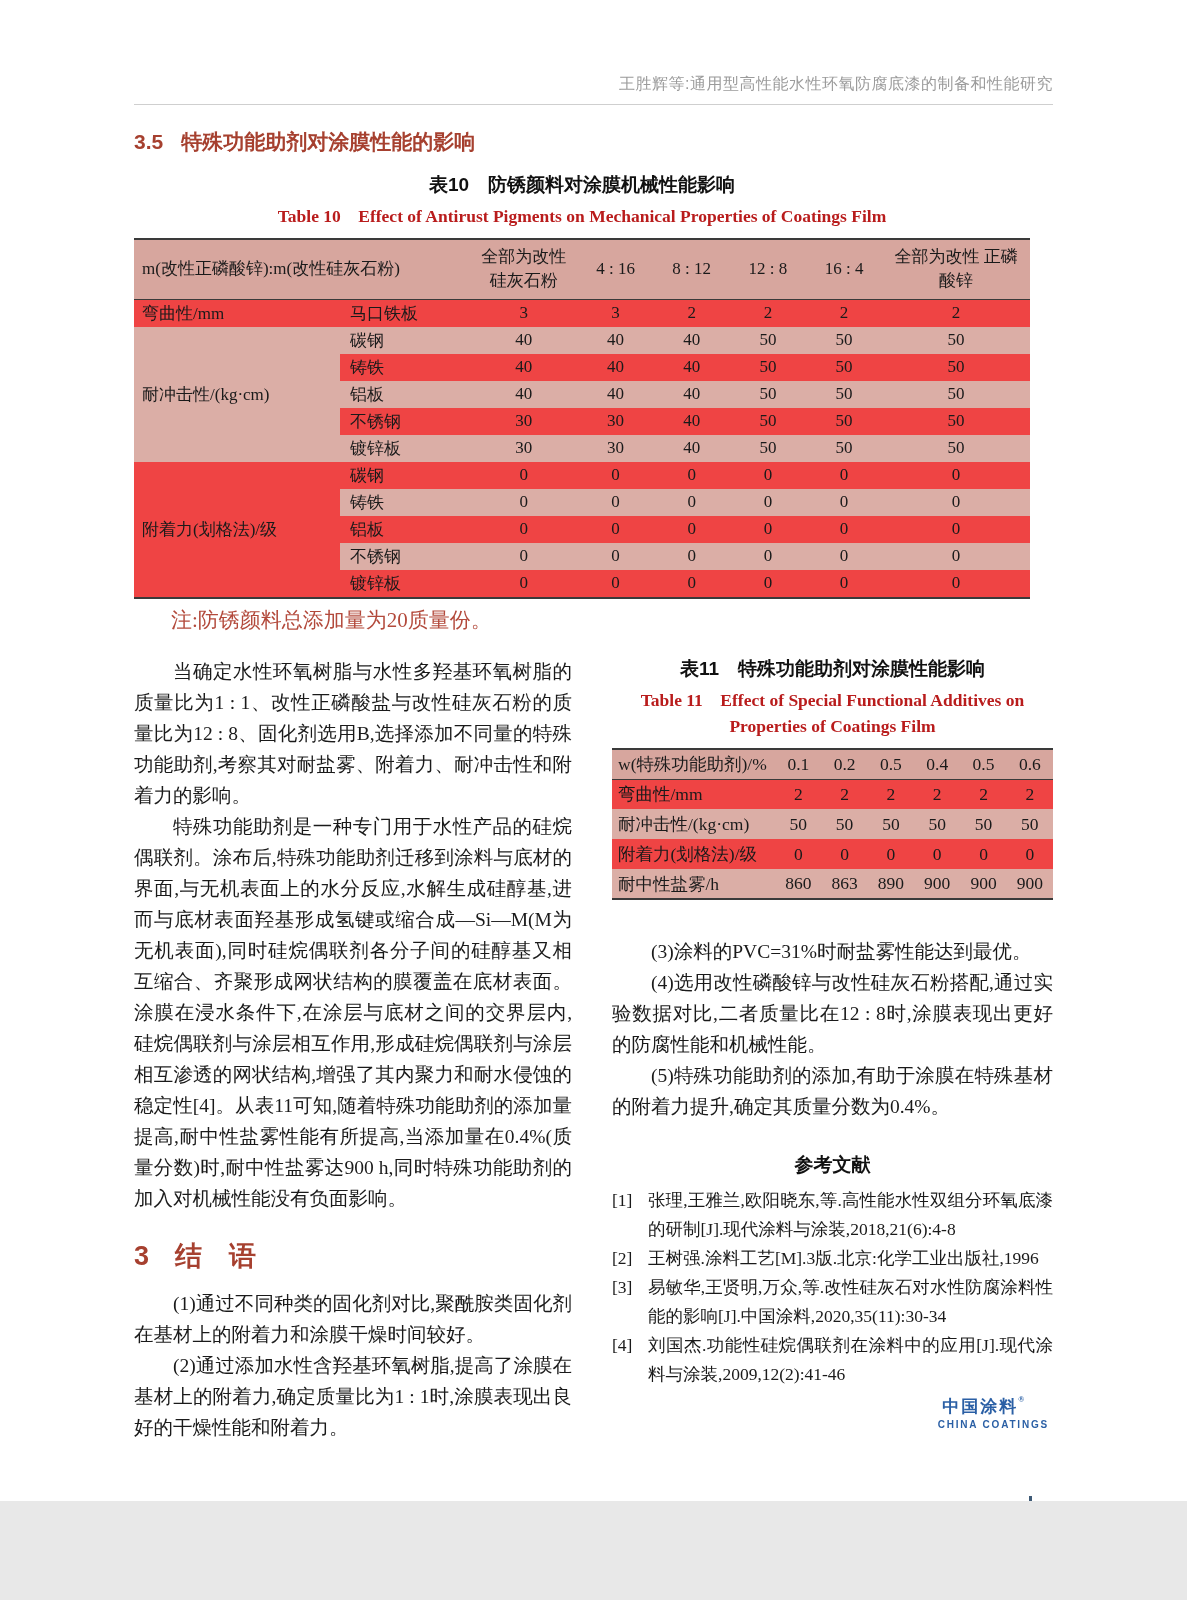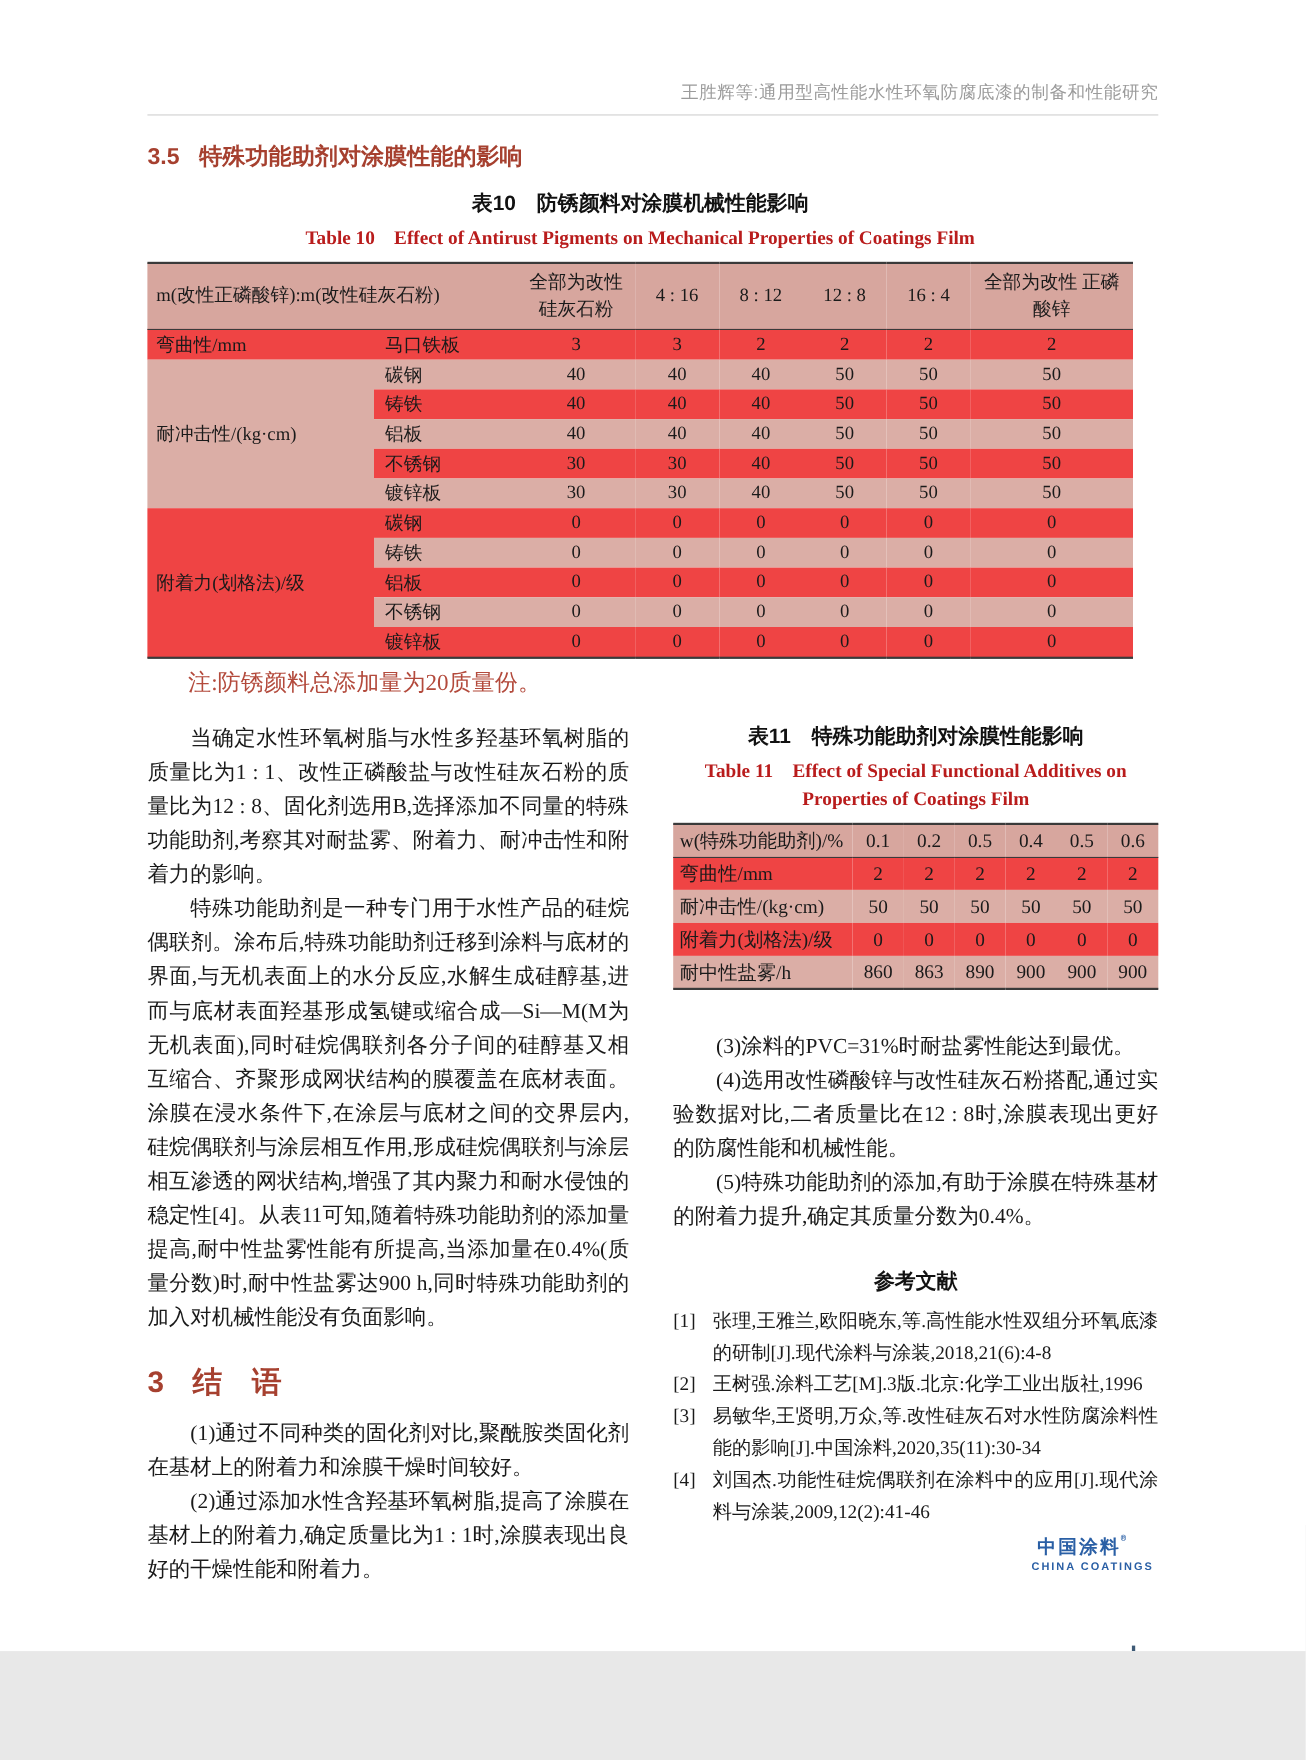--- a/index.html
+++ b/index.html
@@ -48,21 +48,21 @@
 
   .rp-block { margin-top:36px; }
   .refs-heading { margin-top:30px; text-align:center; font-family:"Liberation Sans","DejaVu Sans",sans-serif;
                   font-weight:bold; font-size:19px; color:#111; margin-bottom:8px; }
   .ref-item { display:flex; font-size:17.5px; line-height:29px; color:#1a1a1a; }
   .ref-num { flex:none; width:36px; }
   .ref-text { flex:1; text-align:justify; }
 
   .logo { margin-top:6px; display:flex; justify-content:flex-end; padding-right:4px; }
   .logo-inner { text-align:center; color:#2a5fa5; }
-  .logo-zh { font-family:Liberation Mono, monospace; font-weight:bold; font-size:17px; letter-spacing:2px; }
+  .logo-zh { font-family:Liberation Serif, serif; font-weight:bold; font-size:17px; letter-spacing:2px; }
   .logo-zh sup { font-size:8px; vertical-align:top; }
   .logo-en { font-family:"Liberation Sans","DejaVu Sans",sans-serif; font-weight:bold; font-size:10px; letter-spacing:1.8px; margin-top:1px;margin-left:18px; }
 
   .footer { position:absolute; top:1496px; right:120px; display:flex; align-items:center; }
   .footer-txt { text-align:right; color:#3e5a76; }
   .footer-zh { font-family:"Liberation Sans","DejaVu Sans",sans-serif; font-weight:bold; font-size:23px; letter-spacing:2px; }
   .footer-en { font-size:11.5px; margin-top:2px; }
   .footer-bar { width:3px; height:48px; background:#3e5a76; margin:0 8px 0 10px; }
   .footer-page { font-size:27px; color:#4a6e96; }
 </style>

